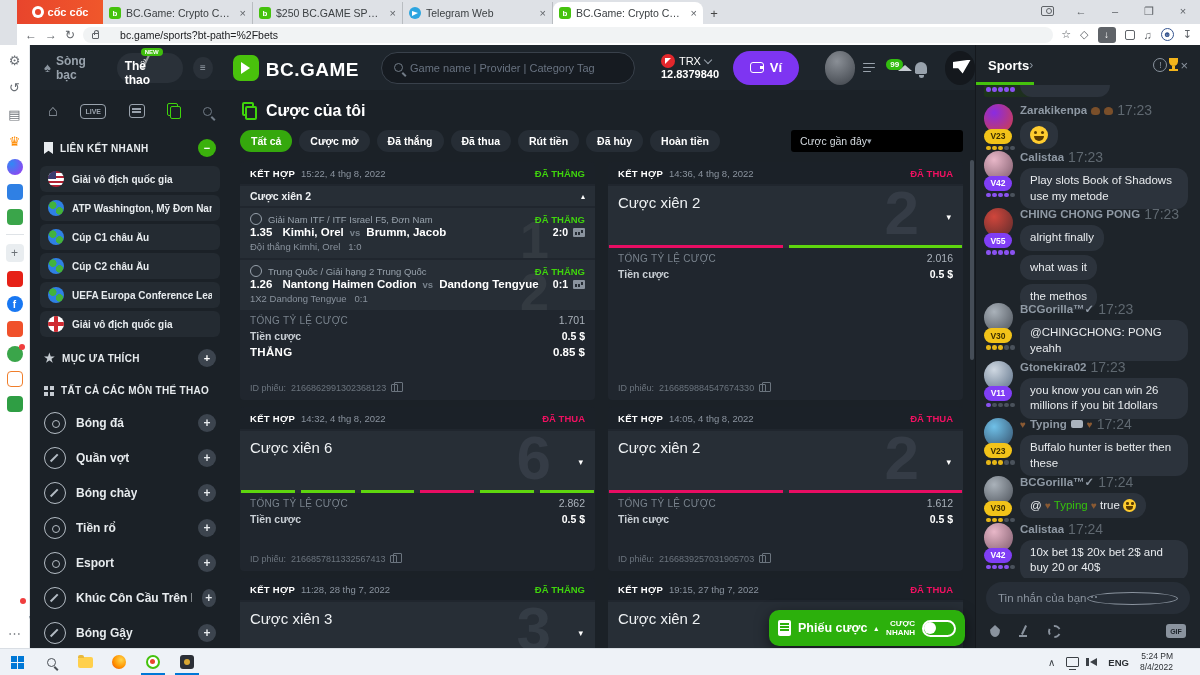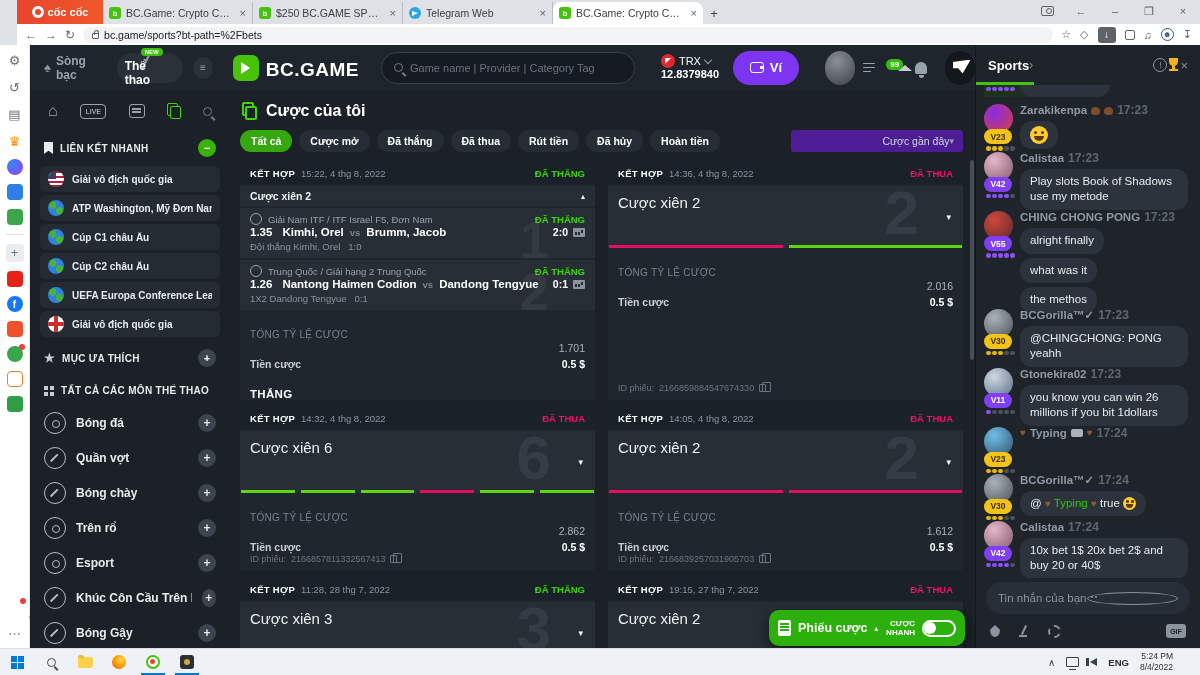--- a/index.html
+++ b/index.html
@@ -22,21 +22,21 @@
   .newtab { width:22px; height:22px; color:#444; font-size:13px; display:flex; align-items:center; justify-content:center; }
   .winctrl { position:absolute; right:0; top:0; height:22px; display:flex; align-items:center; gap:0; }
   .winbtn { width:34px; height:22px; display:flex; align-items:center; justify-content:center; color:#5f6368; font-size:11px; }
   .reader-ico { width:13px; height:10px; border:1.2px solid #5f6368; border-radius:2px; position:relative; }
   .reader-ico:after { content:""; position:absolute; right:1px; bottom:1px; width:4px; height:4px; border:1.2px solid #5f6368; border-radius:50%; }
   .addrbar { position:relative; height:21px; background:#fff; display:flex; align-items:center; padding:0 8px; gap:8px; }
   .navarrow { color:#5f6368; font-size:12px; }
   .urlpill { flex:1; height:16px; background:#f1f3f4; border-radius:9px; display:flex; align-items:center; gap:5px; padding:0 9px; }
   .lock-ico { width:7px; height:6px; border:1.2px solid #5f6368; border-radius:1px; position:relative; margin-top:2px; }
   .lock-ico:before { content:""; position:absolute; left:1px; top:-4px; width:3px; height:4px; border:1.2px solid #5f6368; border-bottom:none; border-radius:3px 3px 0 0; }
-  .url { font-size:10.5px; color:#202124; }
+  .url { font-size:10.5px; color:#202124;margin-left:16px; }
   .addr-icos { display:flex; align-items:center; gap:9px; color:#5f6368; font-size:11px; }
   .dl-btn { width:18px; height:16px; background:#5f6368; color:#fff; border-radius:3px; display:flex; align-items:center; justify-content:center; font-size:10px; }
   .ext-sq { width:10px; height:10px; border:1.3px solid #5f6368; border-radius:2px; }
   .prof-circ { width:13px; height:13px; border:1.3px solid #35548f; border-radius:50%; display:flex; align-items:center; justify-content:center; font-size:8px; color:#35548f; }
 
   
   .leftstrip { position:absolute; left:0; top:45px; width:30px; height:603px; background:#ffffff; border-right:1px solid #e4e7ea; display:flex; flex-direction:column; align-items:center; padding-top:6px; gap:9px; }
   .ls-ico { width:18px; height:18px; display:flex; align-items:center; justify-content:center; font-size:13px; color:#6b7076; flex:none; }
   .ls-sq { width:16px; height:16px; border-radius:4px; flex:none; position:relative; }
   .ls-div { width:18px; height:1px; background:#dfe3e7; flex:none; }
@@ -125,41 +125,41 @@
   .main { position:relative; flex:1; padding:10px 12px 0 10px; overflow:hidden; }
   .main-title { display:flex; align-items:center; gap:9px; padding:2px 2px 10px 2px; }
   .main-title b { color:#fff; font-size:16px; }
   .title-ico { position:relative; width:15px; height:18px; }
   .title-ico i { position:absolute; width:12px; height:14px; border:2px solid #3fd40c; border-radius:2px; }
   .title-ico i:first-child { left:0; top:0; }
   .title-ico i:last-child { left:3px; top:4px; background:#1b2127; }
   .filters { display:flex; align-items:center; gap:7px; padding-bottom:10px; }
   .pill { height:22px; border-radius:11px; background:#262d35; color:#fff; font-size:10.5px; font-weight:bold; display:flex; align-items:center; padding:0 11px; }
   .pill.active { background:#35a80d; }
-  .sortbox { margin-left:auto; width:172px; height:22px; background:#4c1d95; border-radius:3px; display:flex; align-items:center; justify-content:flex-end; padding:0 9px; color:#d3d9de; font-size:10.5px; }
+  .sortbox { margin-left:auto; width:172px; height:22px; background:#000000; border-radius:3px; display:flex; align-items:center; justify-content:flex-start; padding:0 9px; color:#d3d9de; font-size:10.5px; }
   .sortbox .caret { color:#9aa3ad; font-size:9px; }
   .cards { display:grid; grid-template-columns:1fr 1fr; grid-template-rows:238px 164px 150px; gap:7px 13px; }
   .card { background:#20262e; border-radius:4px; overflow:hidden; display:flex; flex-direction:column; position:relative; }
   .card-head { height:22px; flex:none; display:flex; align-items:center; gap:6px; padding:0 10px; background:#1b2128; }
   .card-head b { color:#fff; font-size:9.5px; letter-spacing:.3px; }
   .card-head .time { color:#8a939e; font-size:9.5px; }
   .status { margin-left:auto; font-size:9.5px; font-weight:bold; }
   .won { color:#3fd40c; }
   .lost { color:#f01061; }
   .name-block { position:relative; margin-top:2px; background:#272e36; height:62px; flex:none; padding:8px 10px; }
   .name-block .bname { color:#eef1f3; font-size:15px; }
   .bignum { position:absolute; right:44px; top:-4px; font-size:62px; font-weight:bold; color:#39404a; line-height:1; opacity:.8; }
   .chev { position:absolute; right:12px; top:26px; color:#fff; font-size:9px; }
   .bars { position:absolute; left:0; right:0; bottom:0; display:flex; gap:6px; padding:0 1px; }
   .bar { flex:1; height:3px; }
   .bar-w { background:#5ed60e; }
   .bar-l { background:#e80d63; }
   .sumrow { display:flex; align-items:center; justify-content:space-between; padding:4px 10px 0 10px; }
   .sumrow .lbl { color:#78828c; font-size:10px; letter-spacing:.3px; }
-  .sumrow .val { color:#aab2bb; font-size:10.5px;margin-top:28px; }
+  .sumrow .val { color:#aab2bb; font-size:10.5px; }
   .sumrow .lblw { color:#c9cfd5; font-size:10.5px; font-weight:bold; }
   .sumrow .valw { color:#fff; font-size:10.5px; font-weight:bold; }
   .winrow .lbl, .winrow .val { color:#fff; font-size:11.5px; font-weight:bold; }
   .idrow { margin-top:auto; display:flex; align-items:center; gap:5px; padding:0 10px 7px 10px; color:#6b747e; font-size:9px; }
   .copy-ico { width:7px; height:8px; border:1.2px solid #6b747e; border-radius:1px; position:relative; }
   .copy-ico:after { content:""; position:absolute; left:2px; top:-3px; width:7px; height:8px; border:1.2px solid #6b747e; border-radius:1px; }
   .name-strip { position:relative; margin-top:2px; background:#272e36; height:20px; flex:none; display:flex; align-items:center; padding:0 10px; }
   .name-strip .bname { color:#eef1f3; font-size:10.5px; font-weight:bold; }
   .name-strip .chev2 { margin-left:auto; color:#fff; font-size:8px; }
   .leg { position:relative; margin-top:2px; background:#272e36; flex:none; padding:5px 10px 6px 10px; overflow:hidden; }
@@ -211,21 +211,21 @@
   .av6 { background:radial-gradient(circle at 35% 30%, #6fc0e8, #35506b); }
   .badge { position:absolute; left:0; top:26px; min-width:28px; height:15px; border-radius:8px; font-size:8.5px; font-weight:bold; display:flex; align-items:center; justify-content:center; padding:0 4px; z-index:2; }
   .bdg-gold { background:#f2c319; color:#3e3000; }
   .bdg-purple { background:#803ef5; color:#fff; }
   .msg-dots { position:absolute; left:2px; top:43px; display:flex; gap:1.5px; }
   .msg-dots i { width:4.5px; height:4.5px; border-radius:50%; background:#4a525b; }
   .msg-dots .dy { background:#e5b617; }
   .msg-dots .dp { background:#8a52f0; }
   .msg-name { display:flex; align-items:center; gap:4px; height:14px; }
   .msg-name b { color:#8f99a4; font-size:11.5px; white-space:nowrap; overflow:hidden; }
-  .msg-name .t { color:#5f6870; font-size:12px;font-weight:bold; }
+  .msg-name .t { color:#5f6870; font-size:14px; }
   .bubble { display:inline-block; background:#2c333c; border-radius:12px; padding:5px 10px; color:#e8ebee; font-size:11.5px; line-height:1.35; margin-top:4px; max-width:168px; }
   .bubble-wrap { display:flex; flex-direction:column; align-items:flex-start; }
   .snail { display:inline-block; width:9px; height:8px; border-radius:50% 50% 40% 40%; background:#7a4f2a; position:relative; top:1px; }
   .heart { color:#8a5a33; font-size:10px; }
   .kb-ico { display:inline-block; width:12px; height:8px; background:#aab3bd; border-radius:2px; }
   .smiley { display:inline-block; width:18px; height:18px; border-radius:50%; background:#ffcc2f; position:relative; vertical-align:middle; }
   .smiley:before { content:""; position:absolute; left:4px; top:5px; width:3px; height:3px; border-radius:50%; background:#5b3b00; box-shadow:7px 0 0 #5b3b00; }
   .smiley:after { content:""; position:absolute; left:4px; top:10px; width:10px; height:5px; border-radius:0 0 10px 10px; background:#5b3b00; }
   .smiley.sm { width:13px; height:13px; }
   .smiley.sm:before { left:3px; top:3px; width:2.5px; height:2.5px; box-shadow:5px 0 0 #5b3b00; }
@@ -478,21 +478,21 @@
           <span>Quần vợt</span>
           <span class="circ-btn circ-gray">+</span>
         </div>
         <div class="sport-item">
           <span class="sp-circ sp-line"></span>
           <span>Bóng chày</span>
           <span class="circ-btn circ-gray">+</span>
         </div>
         <div class="sport-item">
           <span class="sp-circ"></span>
-          <span>Trên rổ</span>
+          <span>Tiền rổ</span>
           <span class="circ-btn circ-gray">+</span>
         </div>
         <div class="sport-item">
           <span class="sp-circ"></span>
           <span>Esport</span>
           <span class="circ-btn circ-gray">+</span>
         </div>
         <div class="sport-item">
           <span class="sp-circ sp-line"></span>
           <span>Khúc Côn Cầu Trên Băng</span>
@@ -877,20 +877,23 @@
             <i class="dy"></i>
             <i></i>
             <i></i>
           </span>
         <div class="msg-name">
             <span class="heart">♥</span>
             <b>Typing</b>
             <span class="kb-ico"></span>
             <span class="heart">♥</span>
             <span class="t">17:24</span>
+          </div>
+        <div class="bubble-wrap">
+            <span class="bubble">Buffalo hunter is better then these</span>
           </div>
       </div>
 
       <div class="msg">
         <span class="msg-av av4"></span>
         <span class="badge bdg-gold">V30</span>
         <span class="msg-dots">
             <i class="dy"></i>
             <i class="dy"></i>
             <i class="dy"></i>

